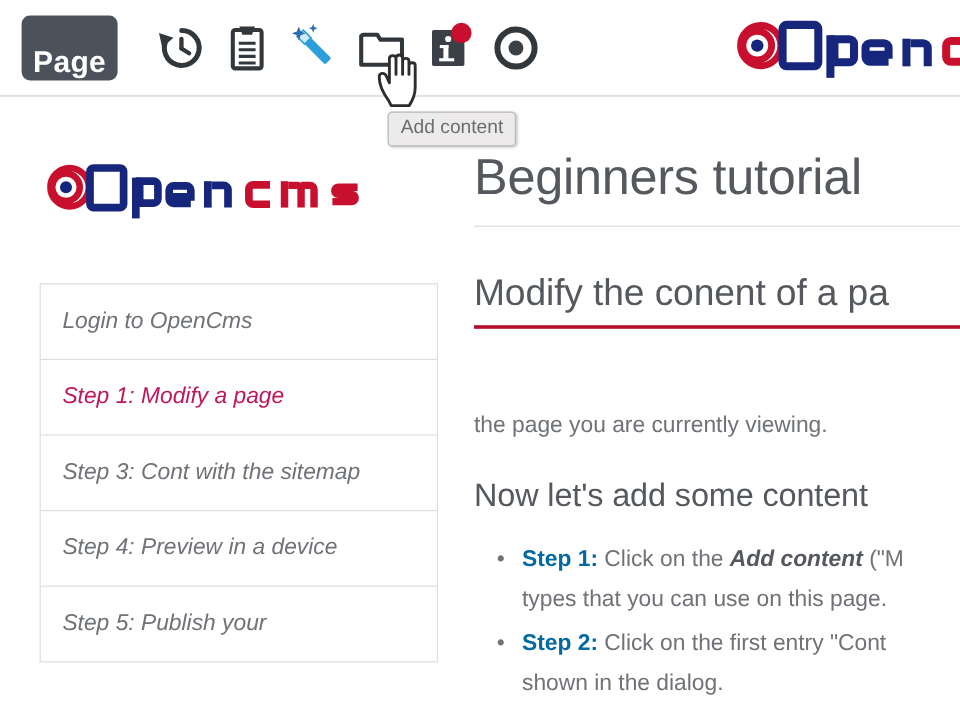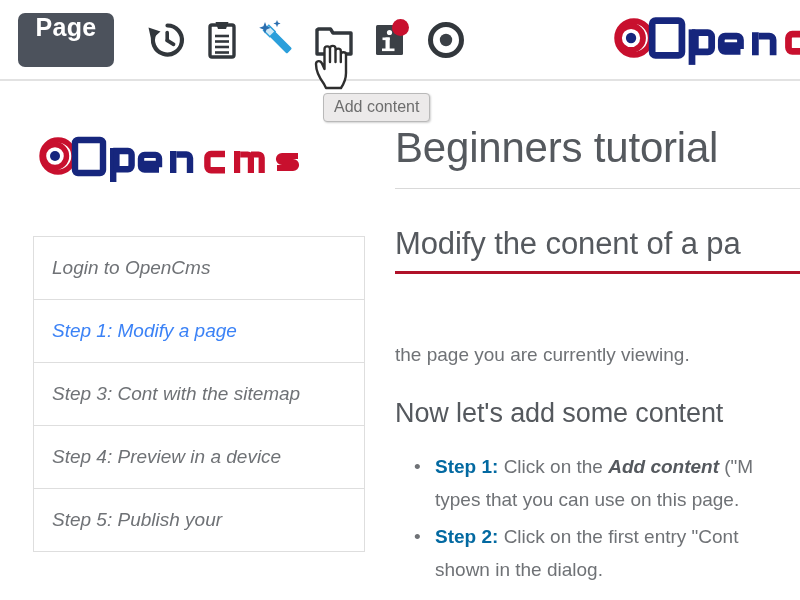--- a/index.html
+++ b/index.html
@@ -29,26 +29,26 @@
     left: 0; top: 0;
     height: 79px;
     display: flex;
     align-items: center;
     padding-left: 18px;
     gap: 0px;
   }
 
   
   #page-button {
-    width: 96px;
+    width: 80px;
     height: 54px;
     background: #4c525c;
     border-radius: 7px;
     display: flex;
-    align-items: flex-start;
+    align-items: flex-end;
     justify-content: center;
     flex: 0 0 auto;
     margin-right: 24px;
   }
   #page-button-label {
     color: #ffffff;
     font-size: 25px;
     font-weight: bold;
     letter-spacing: 0.3px;
     font-family: "Liberation Sans", sans-serif;
@@ -156,21 +156,21 @@
 
   .nav-item {
     border-bottom: 1px solid #dedede;
     padding: 15px 18px 16px 18px;
     font-size: 19px;
     line-height: 31px;
     color: #6f7276;
     font-family: "Liberation Sans", sans-serif;
     font-style: italic;
   }
-  .nav-item.active { color: #3b82f6; }
+  .nav-item.active { color: #be185d; }
 
   
   #right-col {
     position: absolute;
     left: 395px;
     top: 0;
     width: 460px;
     height: 519px;
     overflow: hidden;
   }

